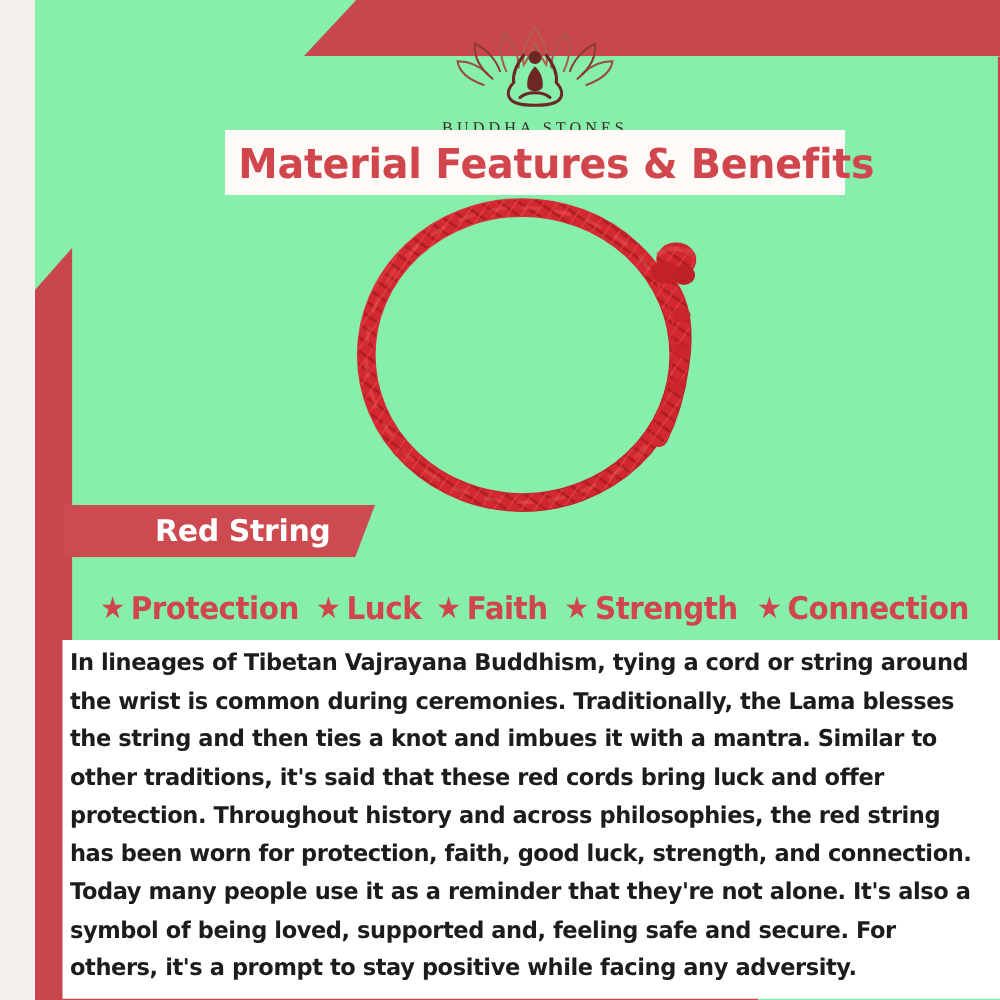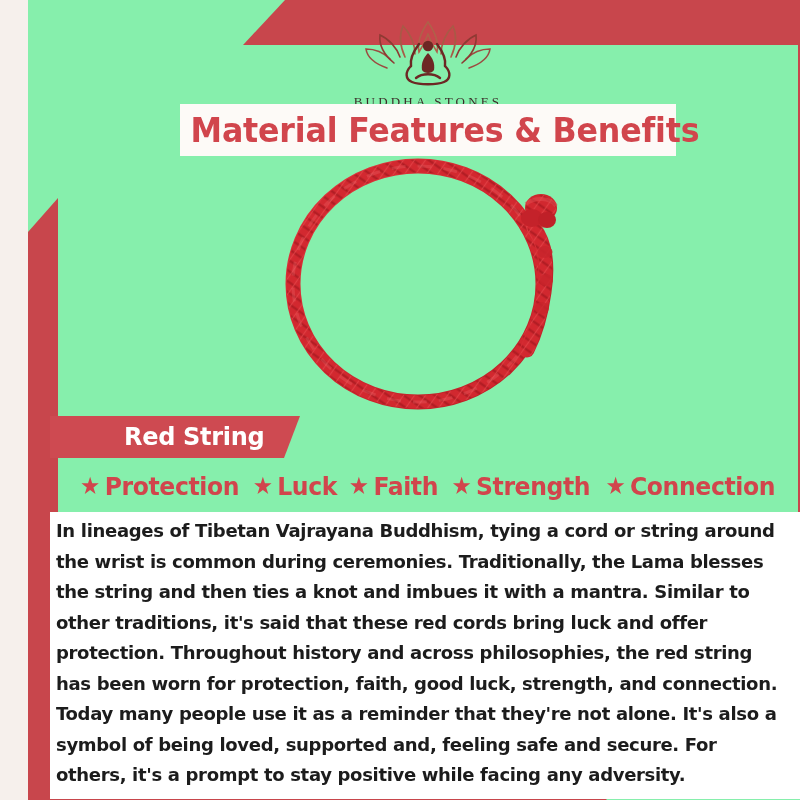--- a/index.html
+++ b/index.html
@@ -61,21 +61,21 @@
   }
 
   
   .hero{
     position:absolute;top:156px;left:30px;width:740px;height:256px;
   }
   .hero svg{display:block;margin:0 auto;}
 
   
   .ribbon{
-    position:absolute;top:416px;left:22px;width:250px;height:42px;
+    position:absolute;top:404px;left:22px;width:250px;height:42px;
     background:#ce4a51;
     clip-path:polygon(0 0,100% 0,calc(100% - 16px) 100%,0 100%);
     display:flex;align-items:center;
   }
   .ribbon-text{
     color:#ffffff;font-weight:bold;font-size:24px;
     font-family:"DejaVu Sans", sans-serif;
     margin-left:74px;white-space:nowrap;letter-spacing:-0.3px;
   }
 

